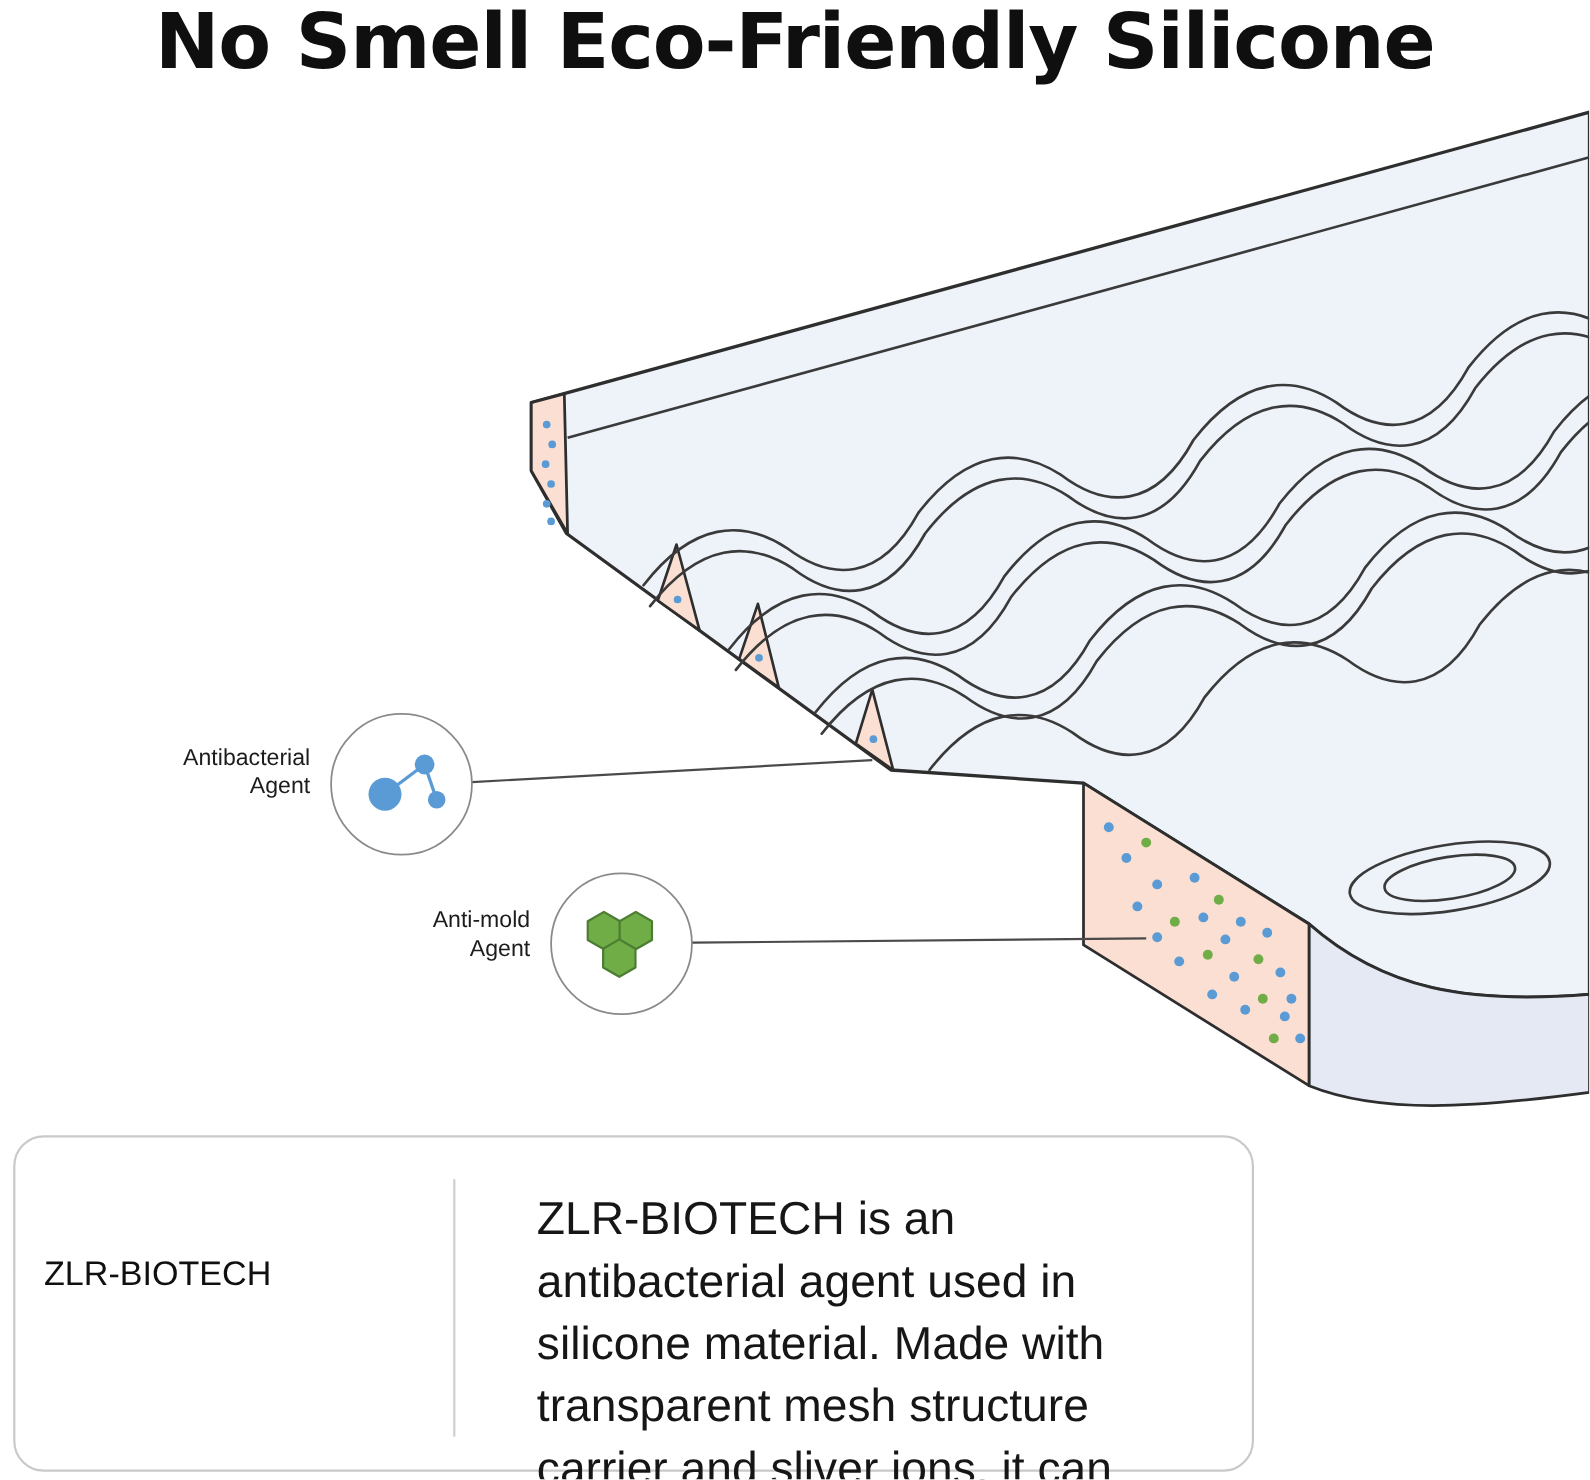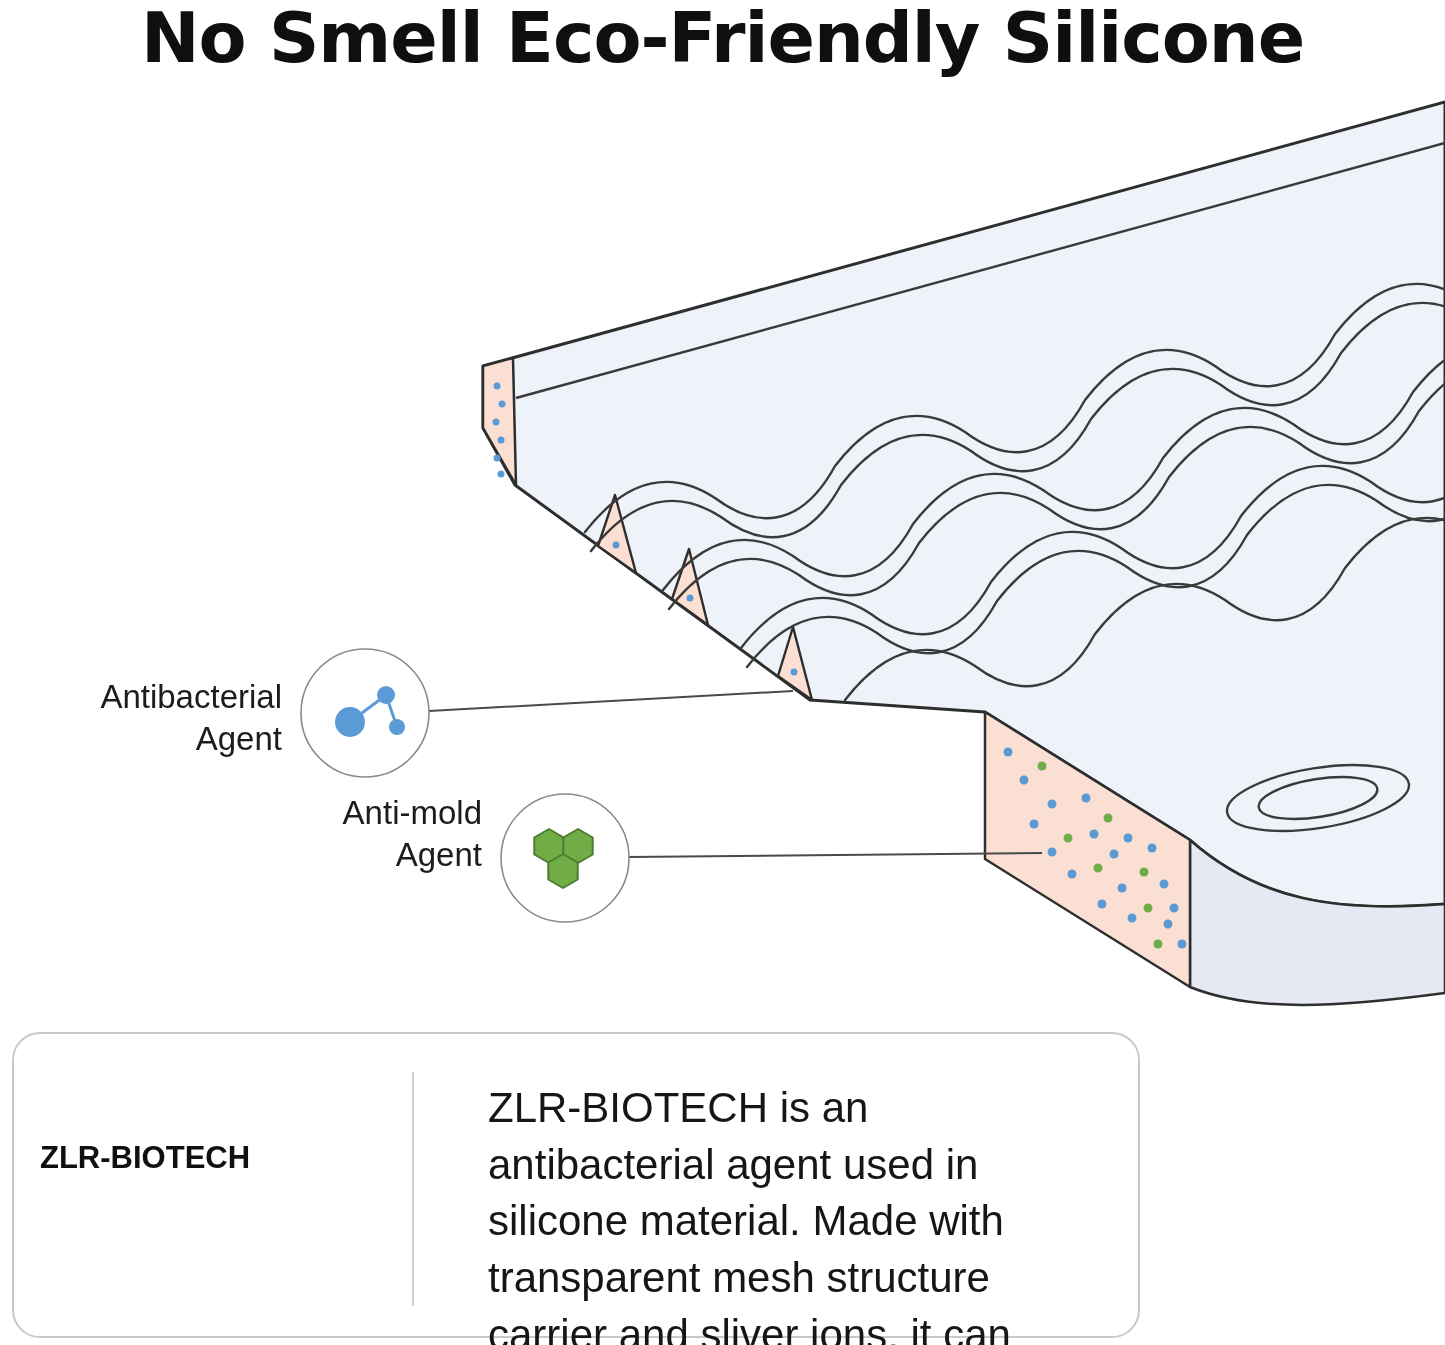--- a/index.html
+++ b/index.html
@@ -14,34 +14,34 @@
     position:absolute;top:2px;left:0;width:100%;
     text-align:center;
     font-family:"DejaVu Sans","Liberation Sans",sans-serif;
     font-weight:bold;font-size:70px;line-height:1.05;
     letter-spacing:-1px;color:#0f0f0f;
     white-space:nowrap;
   }
   .illustration{position:absolute;top:0;left:0;}
   .callout-label{
     position:absolute;text-align:right;
-    font-size:33px;line-height:1.26;color:#1c1c1c;
+    font-size:21px;line-height:1.26;color:#1c1c1c;
     white-space:nowrap;
   }
   .label-antibacterial{top:676px;right:1163px;}
-  .label-antimold{top:792px;right:963px;}
+  .label-antimold{top:824px;right:963px;}
   .info-box{
     position:absolute;left:12px;top:1032px;
     width:1124px;height:302px;
     border:2px solid #c9c9c9;border-radius:28px;
     background:#ffffff;
   }
   .info-heading{
     position:absolute;left:26px;top:104px;
-    font-size:31px;font-weight:bold;line-height:1.32;color:#101010;
+    font-size:31px;font-weight:normal;line-height:1.32;color:#101010;
     white-space:nowrap;
   }
   .info-divider{
     position:absolute;left:398px;top:38px;
     width:2px;height:234px;background:#cfcfcf;
   }
   .info-body{
     position:absolute;left:474px;top:46px;width:600px;
     font-size:42px;line-height:1.35;color:#161616;
   }

